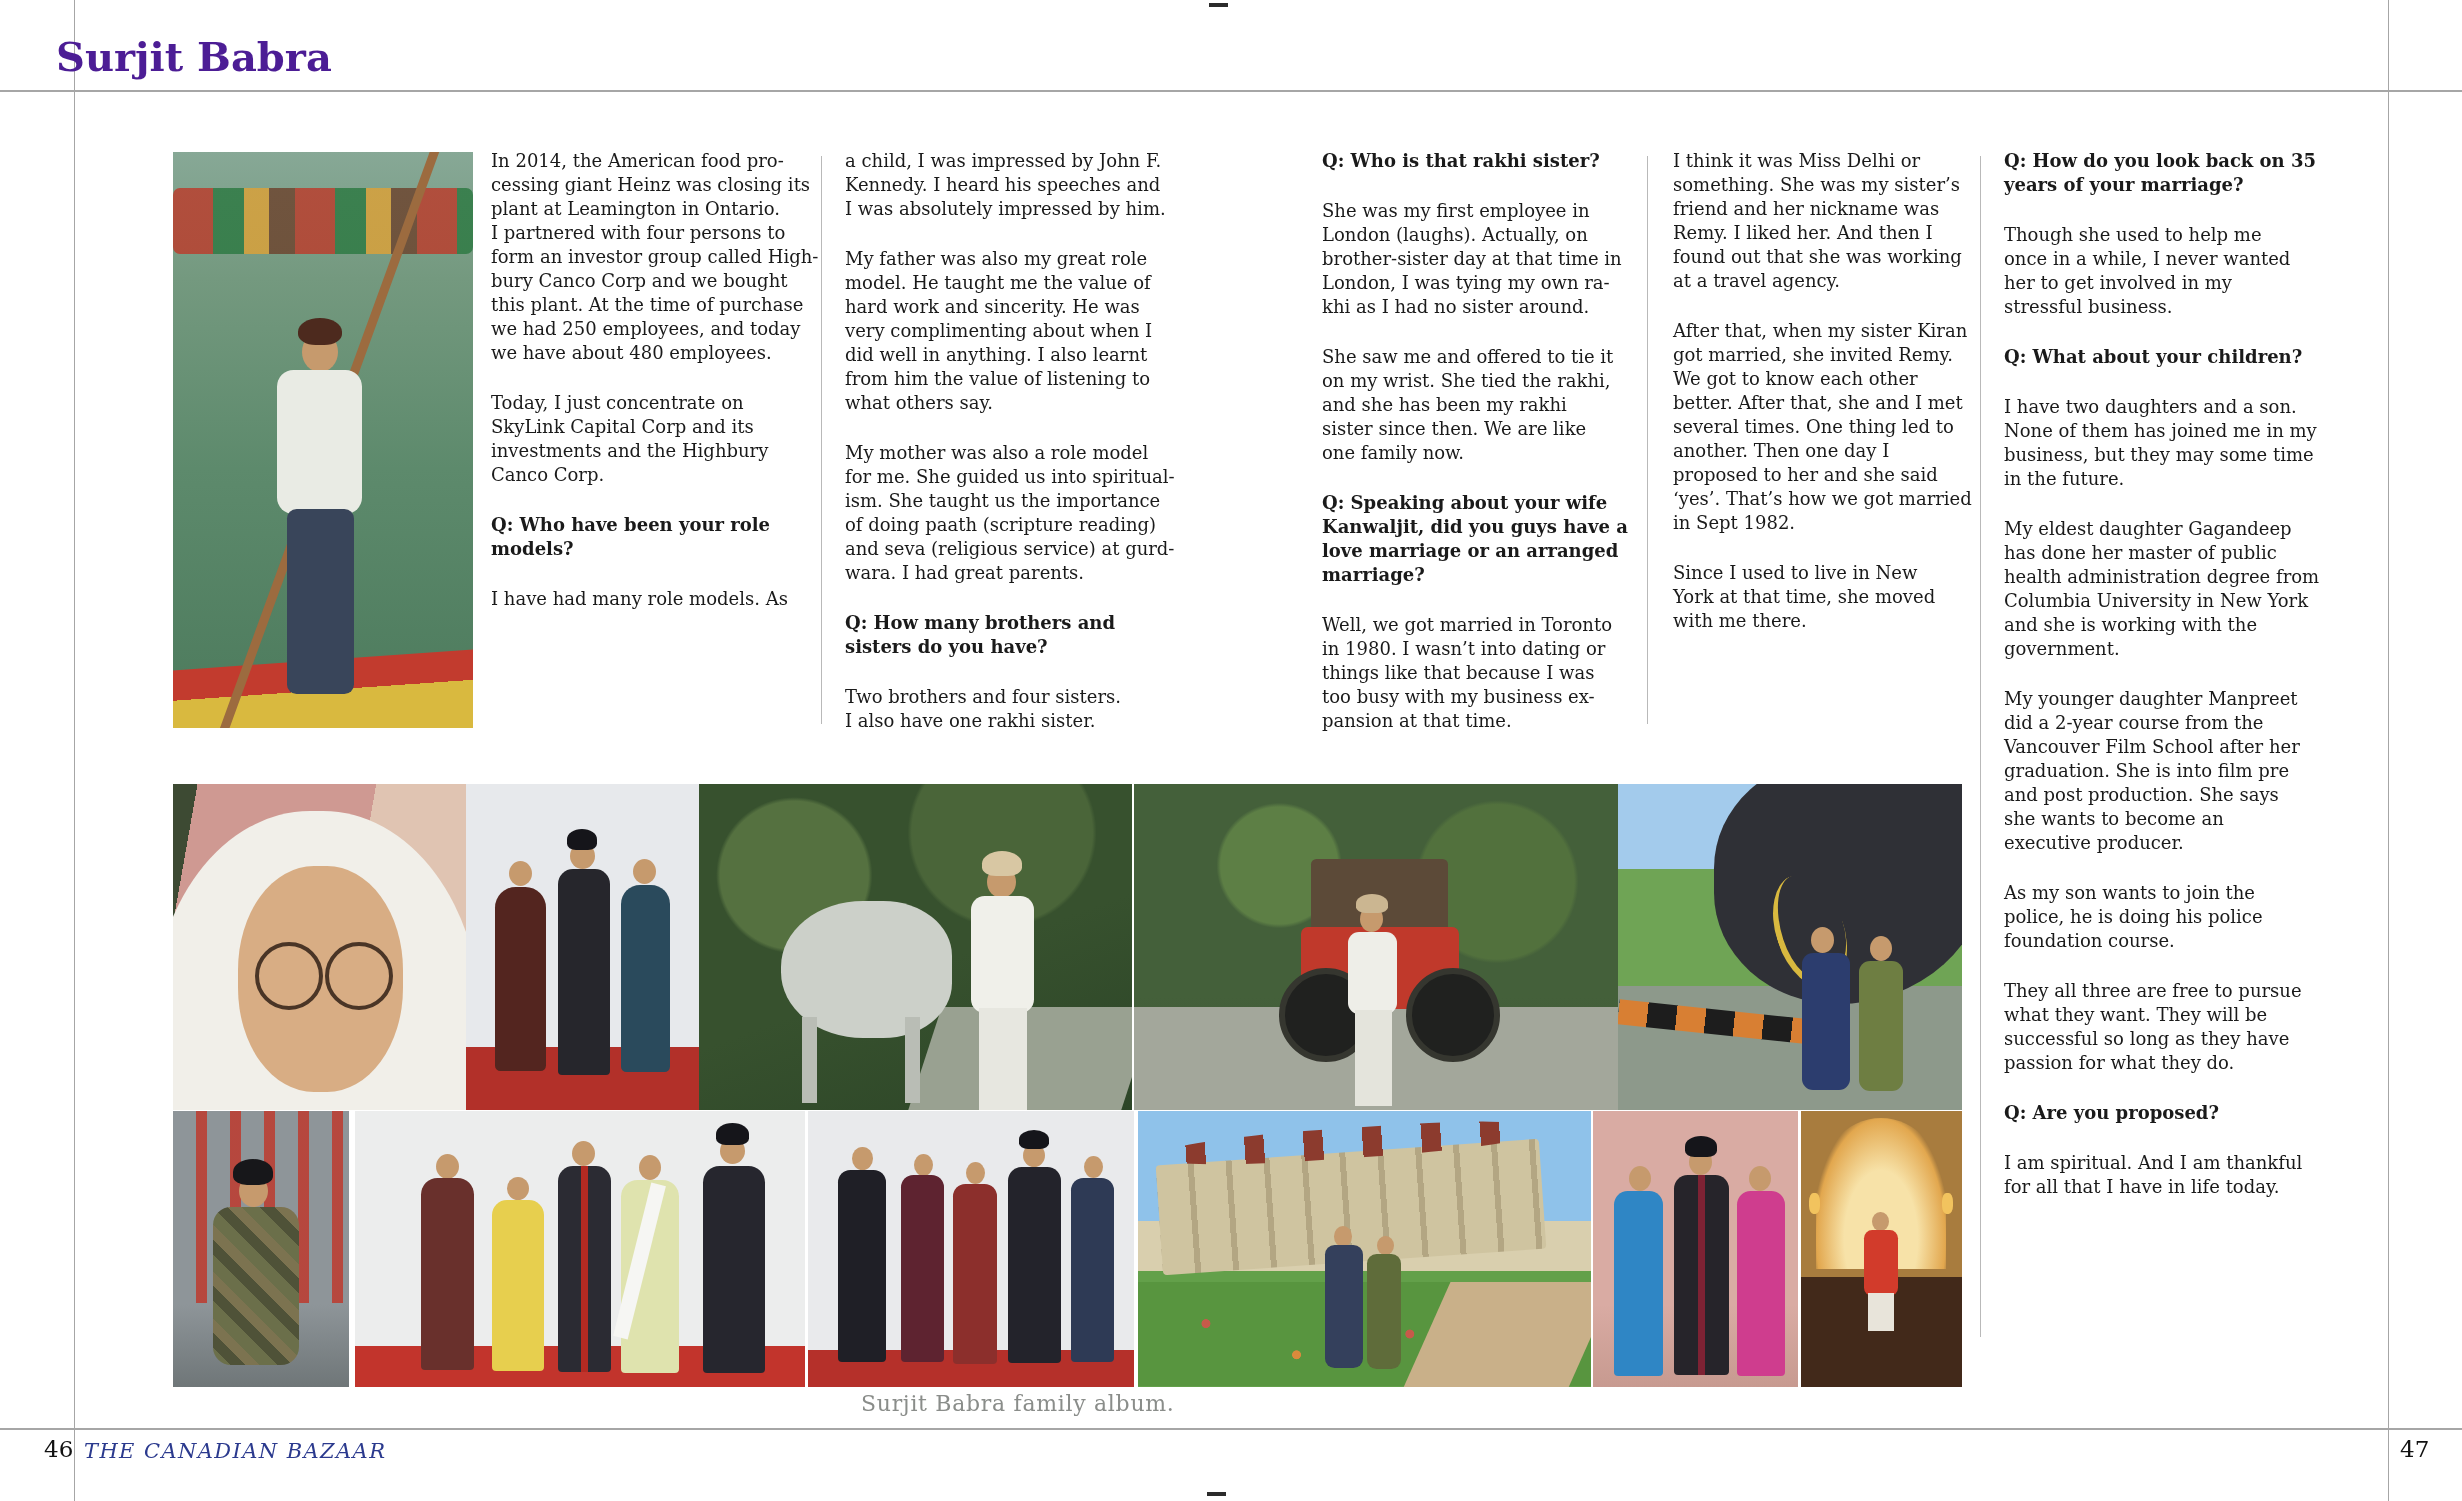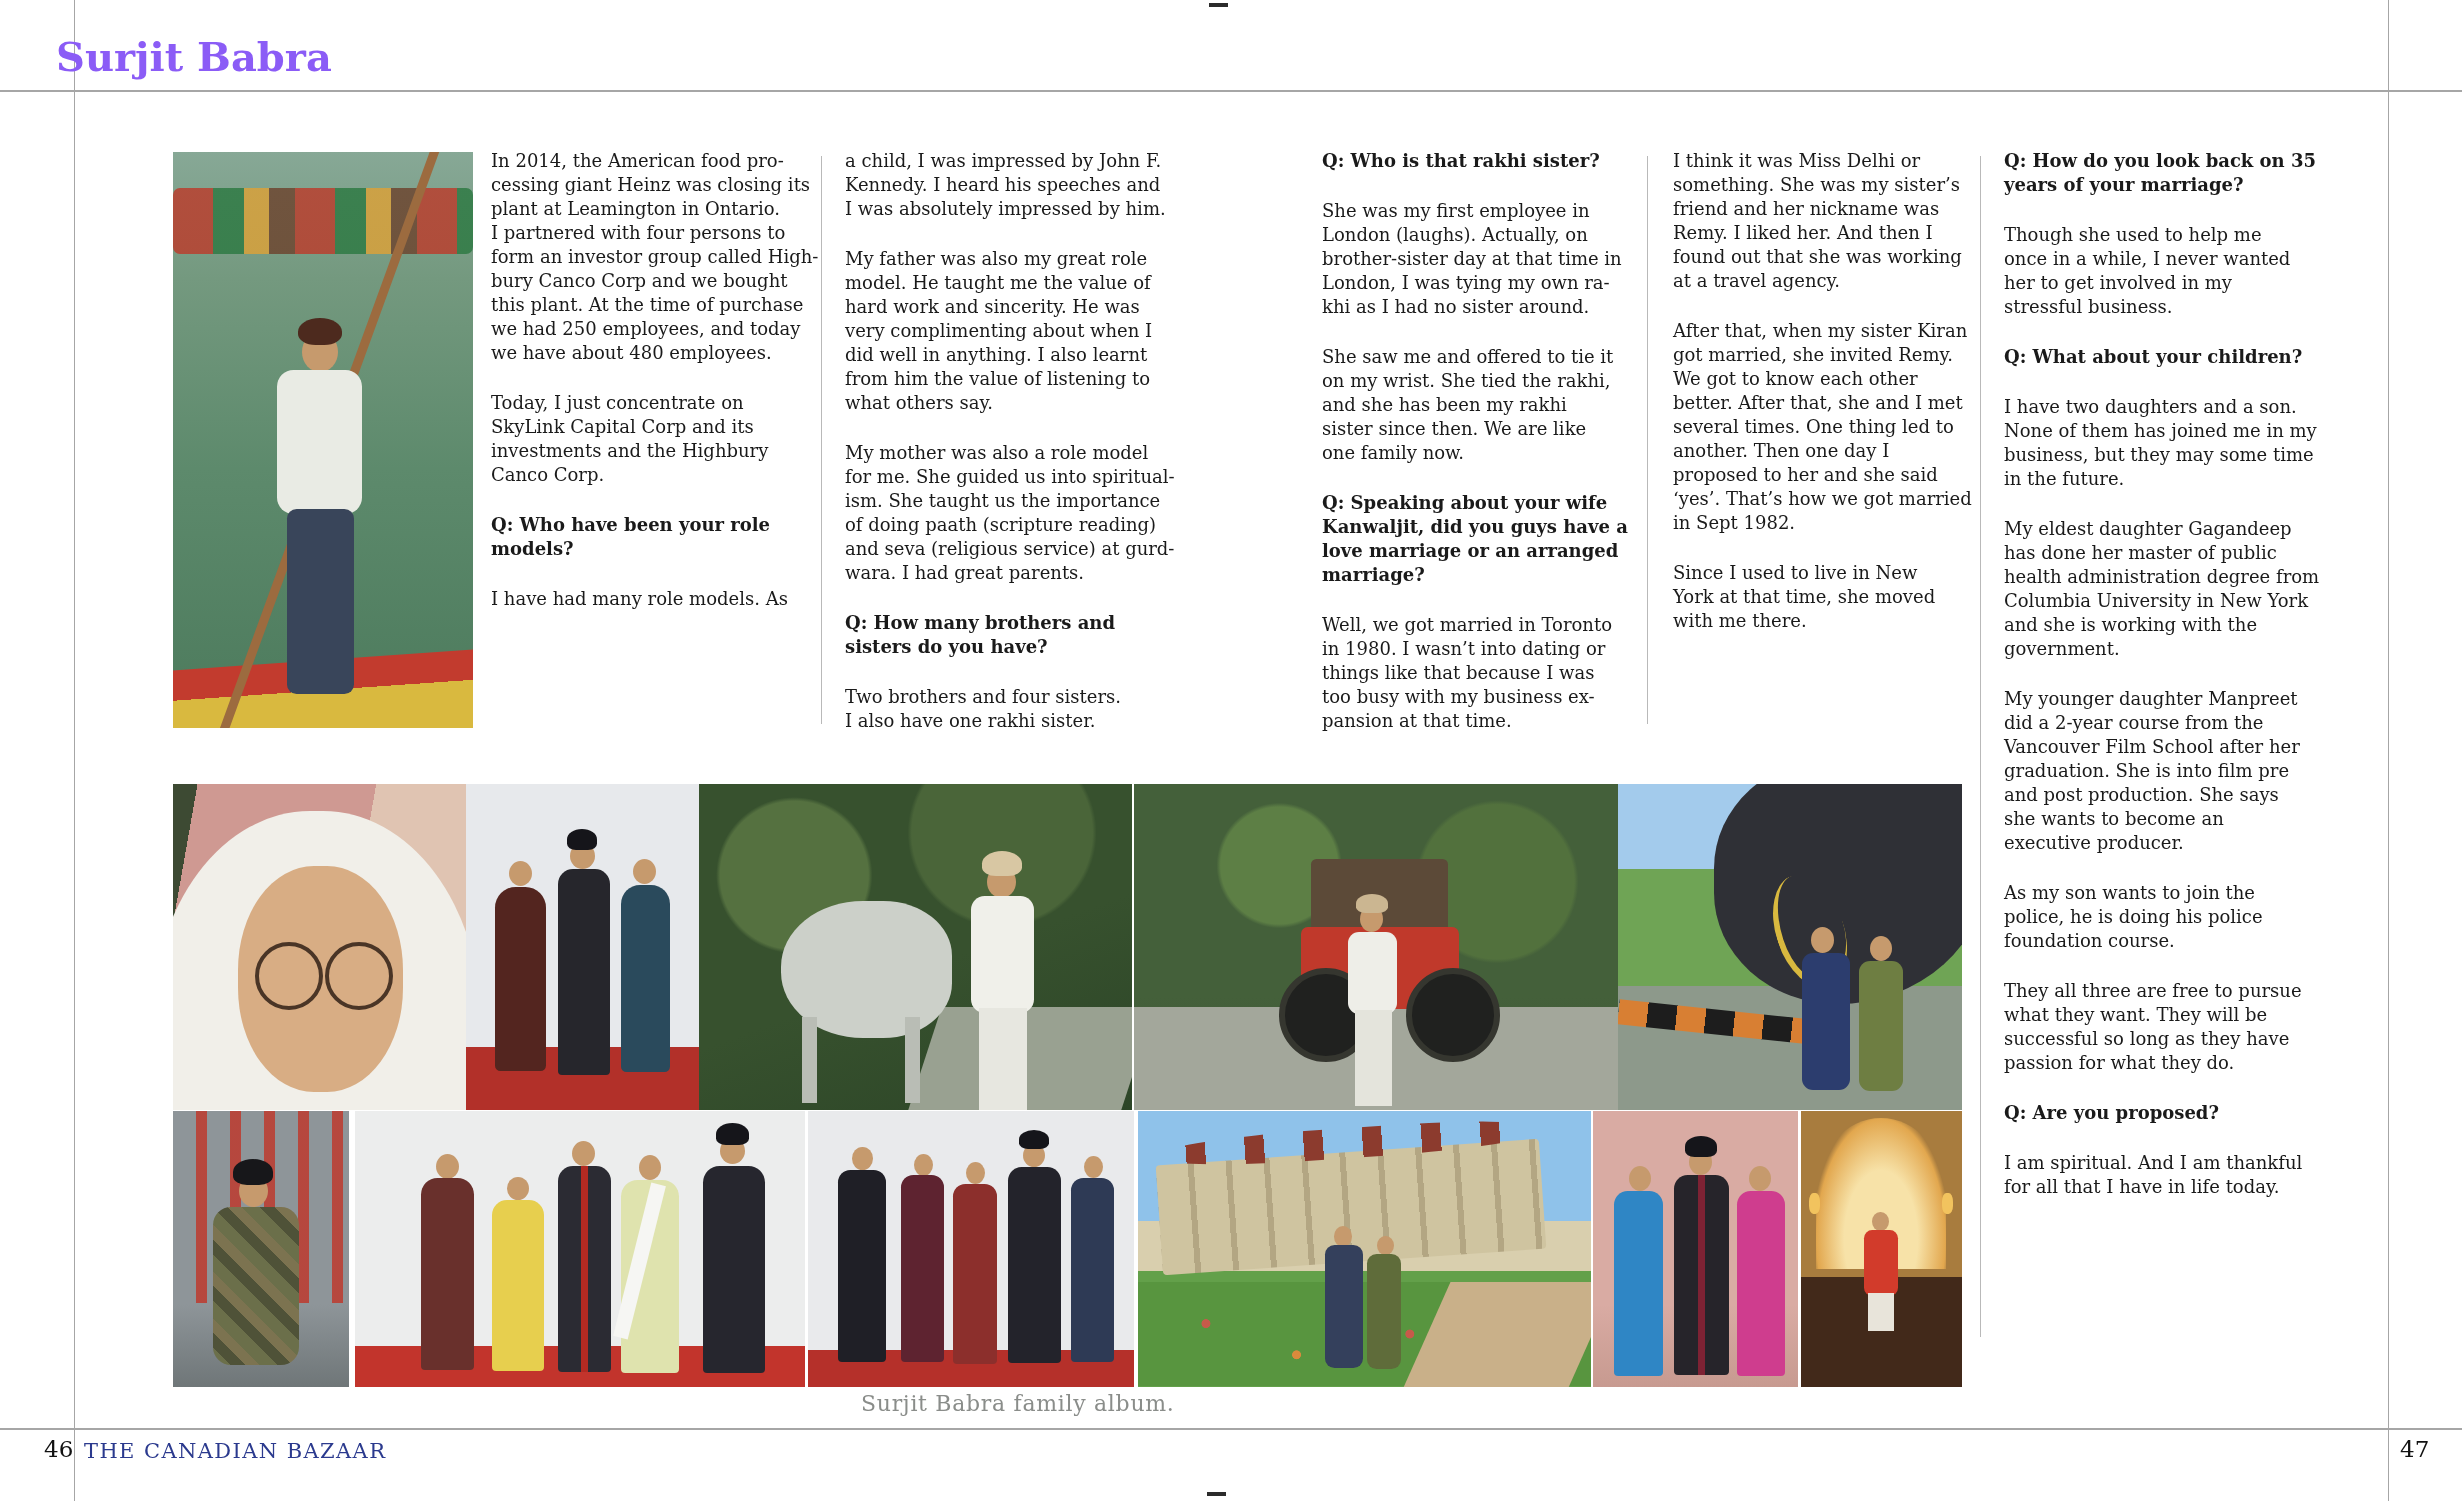--- a/index.html
+++ b/index.html
@@ -11,36 +11,36 @@
             letter-spacing:0px;font-family:"DejaVu Serif","Liberation Serif",serif;}
   .col{position:absolute;top:149px;width:333px;font-size:18px;line-height:24px;text-align:left;}
   .blk{white-space:pre-line;margin:0 0 26px 0;}
   .blk.q{font-weight:bold;}
   .divider{position:absolute;width:1.4px;background:#b9b9b9;}
   .photo{position:absolute;overflow:hidden;}
   .f{position:absolute;}
   .caption{position:absolute;top:1391px;left:861px;width:411px;font-size:22px;color:#8a8d8a;
            letter-spacing:0.7px;}
   .pageno{position:absolute;top:1436px;font-size:23px;color:#111;}
-  .brand{position:absolute;top:1439px;left:84px;font-size:21px;letter-spacing:1.4px;}
+  .brand{position:absolute;top:1439px;left:84px;font-size:21px;letter-spacing:1.4px;font-style:italic;}
   .head{border-radius:50%;background:#c69a6d;position:absolute;}
 </style>
 </head>
 <body>
 
 <div class="sheet">
 
   <div class="rule" style="left:74px;top:0;width:1.4px;height:1501px;"></div>
   <div class="rule" style="left:2388px;top:0;width:1.4px;height:1501px;"></div>
   <div class="rule" style="left:0;top:90px;width:2462px;height:2.1px;"></div>
   <div class="rule" style="left:0;top:1428px;width:2462px;height:2.1px;"></div>
   <div class="crop" style="left:1209px;top:3.4px;width:19px;height:4.1px;"></div>
   <div class="crop" style="left:1207px;top:1492px;width:19px;height:4.1px;"></div>
 
-  <div class="masthead" style="color:#8b5cf6;">Surjit Babra</div>
+  <div class="masthead" style="color:#4c1d95;">Surjit Babra</div>
 
   <div class="photo" style="left:173px;top:152px;width:300px;height:576px;background:linear-gradient(180deg,#87a896 0%,#74997f 22%,#5d8a6c 55%,#4c7a5c 100%);">
     <div class="f" style="left:0;top:36px;width:300px;height:66px;opacity:.85;background:repeating-linear-gradient(90deg,#b93f2e 0 40px,#2f7a44 40px 71px,#d9a13a 71px 96px,#6d4630 96px 122px);border-radius:6.9px;"></div>
     <div class="f" style="left:-13.7px;bottom:-20.6px;width:329px;height:89px;background:linear-gradient(180deg,#c23b2e 0 34%,#d9b93f 34%);transform:rotate(-4deg);"></div>
     <div class="f" style="left:147px;top:-27.4px;width:9px;height:658px;background:#9c6b3f;transform:rotate(20deg);border-radius:4.1px;"></div>
     <div class="head" style="left:129px;top:180px;width:36px;height:40px;"></div>
     <div class="f" style="left:125px;top:166px;width:44px;height:27.4px;background:#4d2a1e;border-radius:50% 50% 40% 40%;"></div>
     <div class="f" style="left:104px;top:218px;width:85px;height:144px;background:#e9ebe4;border-radius:16.5px;"></div>
     <div class="f" style="left:114px;top:357px;width:67px;height:185px;background:#39455a;border-radius:9.6px;"></div>
   </div>

